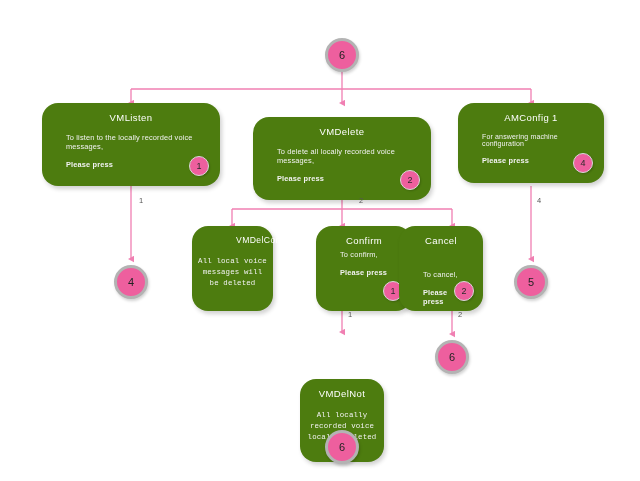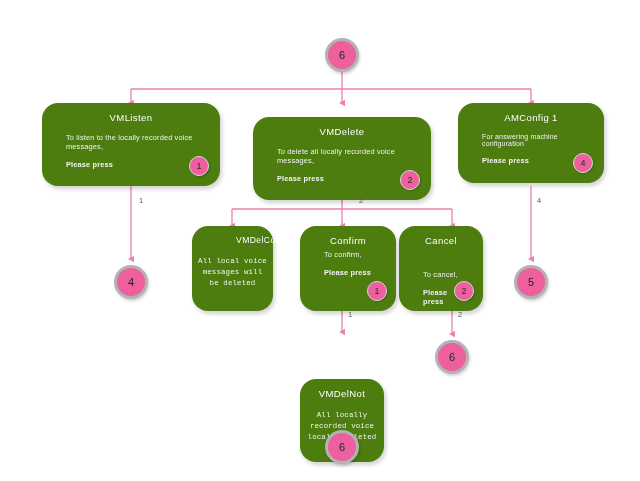--- a/index.html
+++ b/index.html
@@ -136,21 +136,21 @@
     <div class="keybadge" style="right:11px;bottom:10px;">
       <span>4</span>
     </div>
   </div>
 
   <div class="node center" style="left:192px;top:226px;width:81px;height:85px;">
     <div class="title" style="font-size:8.6px;padding-left:44px;">VMDelConfirm</div>
     <div class="body line1">All local voice messages will be deleted</div>
   </div>
 
-  <div class="node" style="left:300px;top:226px;width:96px;height:85px;">
+  <div class="node" style="left:316px;top:226px;width:96px;height:85px;">
     <div class="title">Confirm</div>
     <div class="body line1" style="margin-top:4px;">To confirm,</div>
     <div class="body line2">Please press</div>
     <div class="keybadge" style="right:9px;bottom:10px;">
       <span>1</span>
     </div>
   </div>
 
   <div class="node" style="left:399px;top:226px;width:84px;height:85px;">
     <div class="title">Cancel</div>

